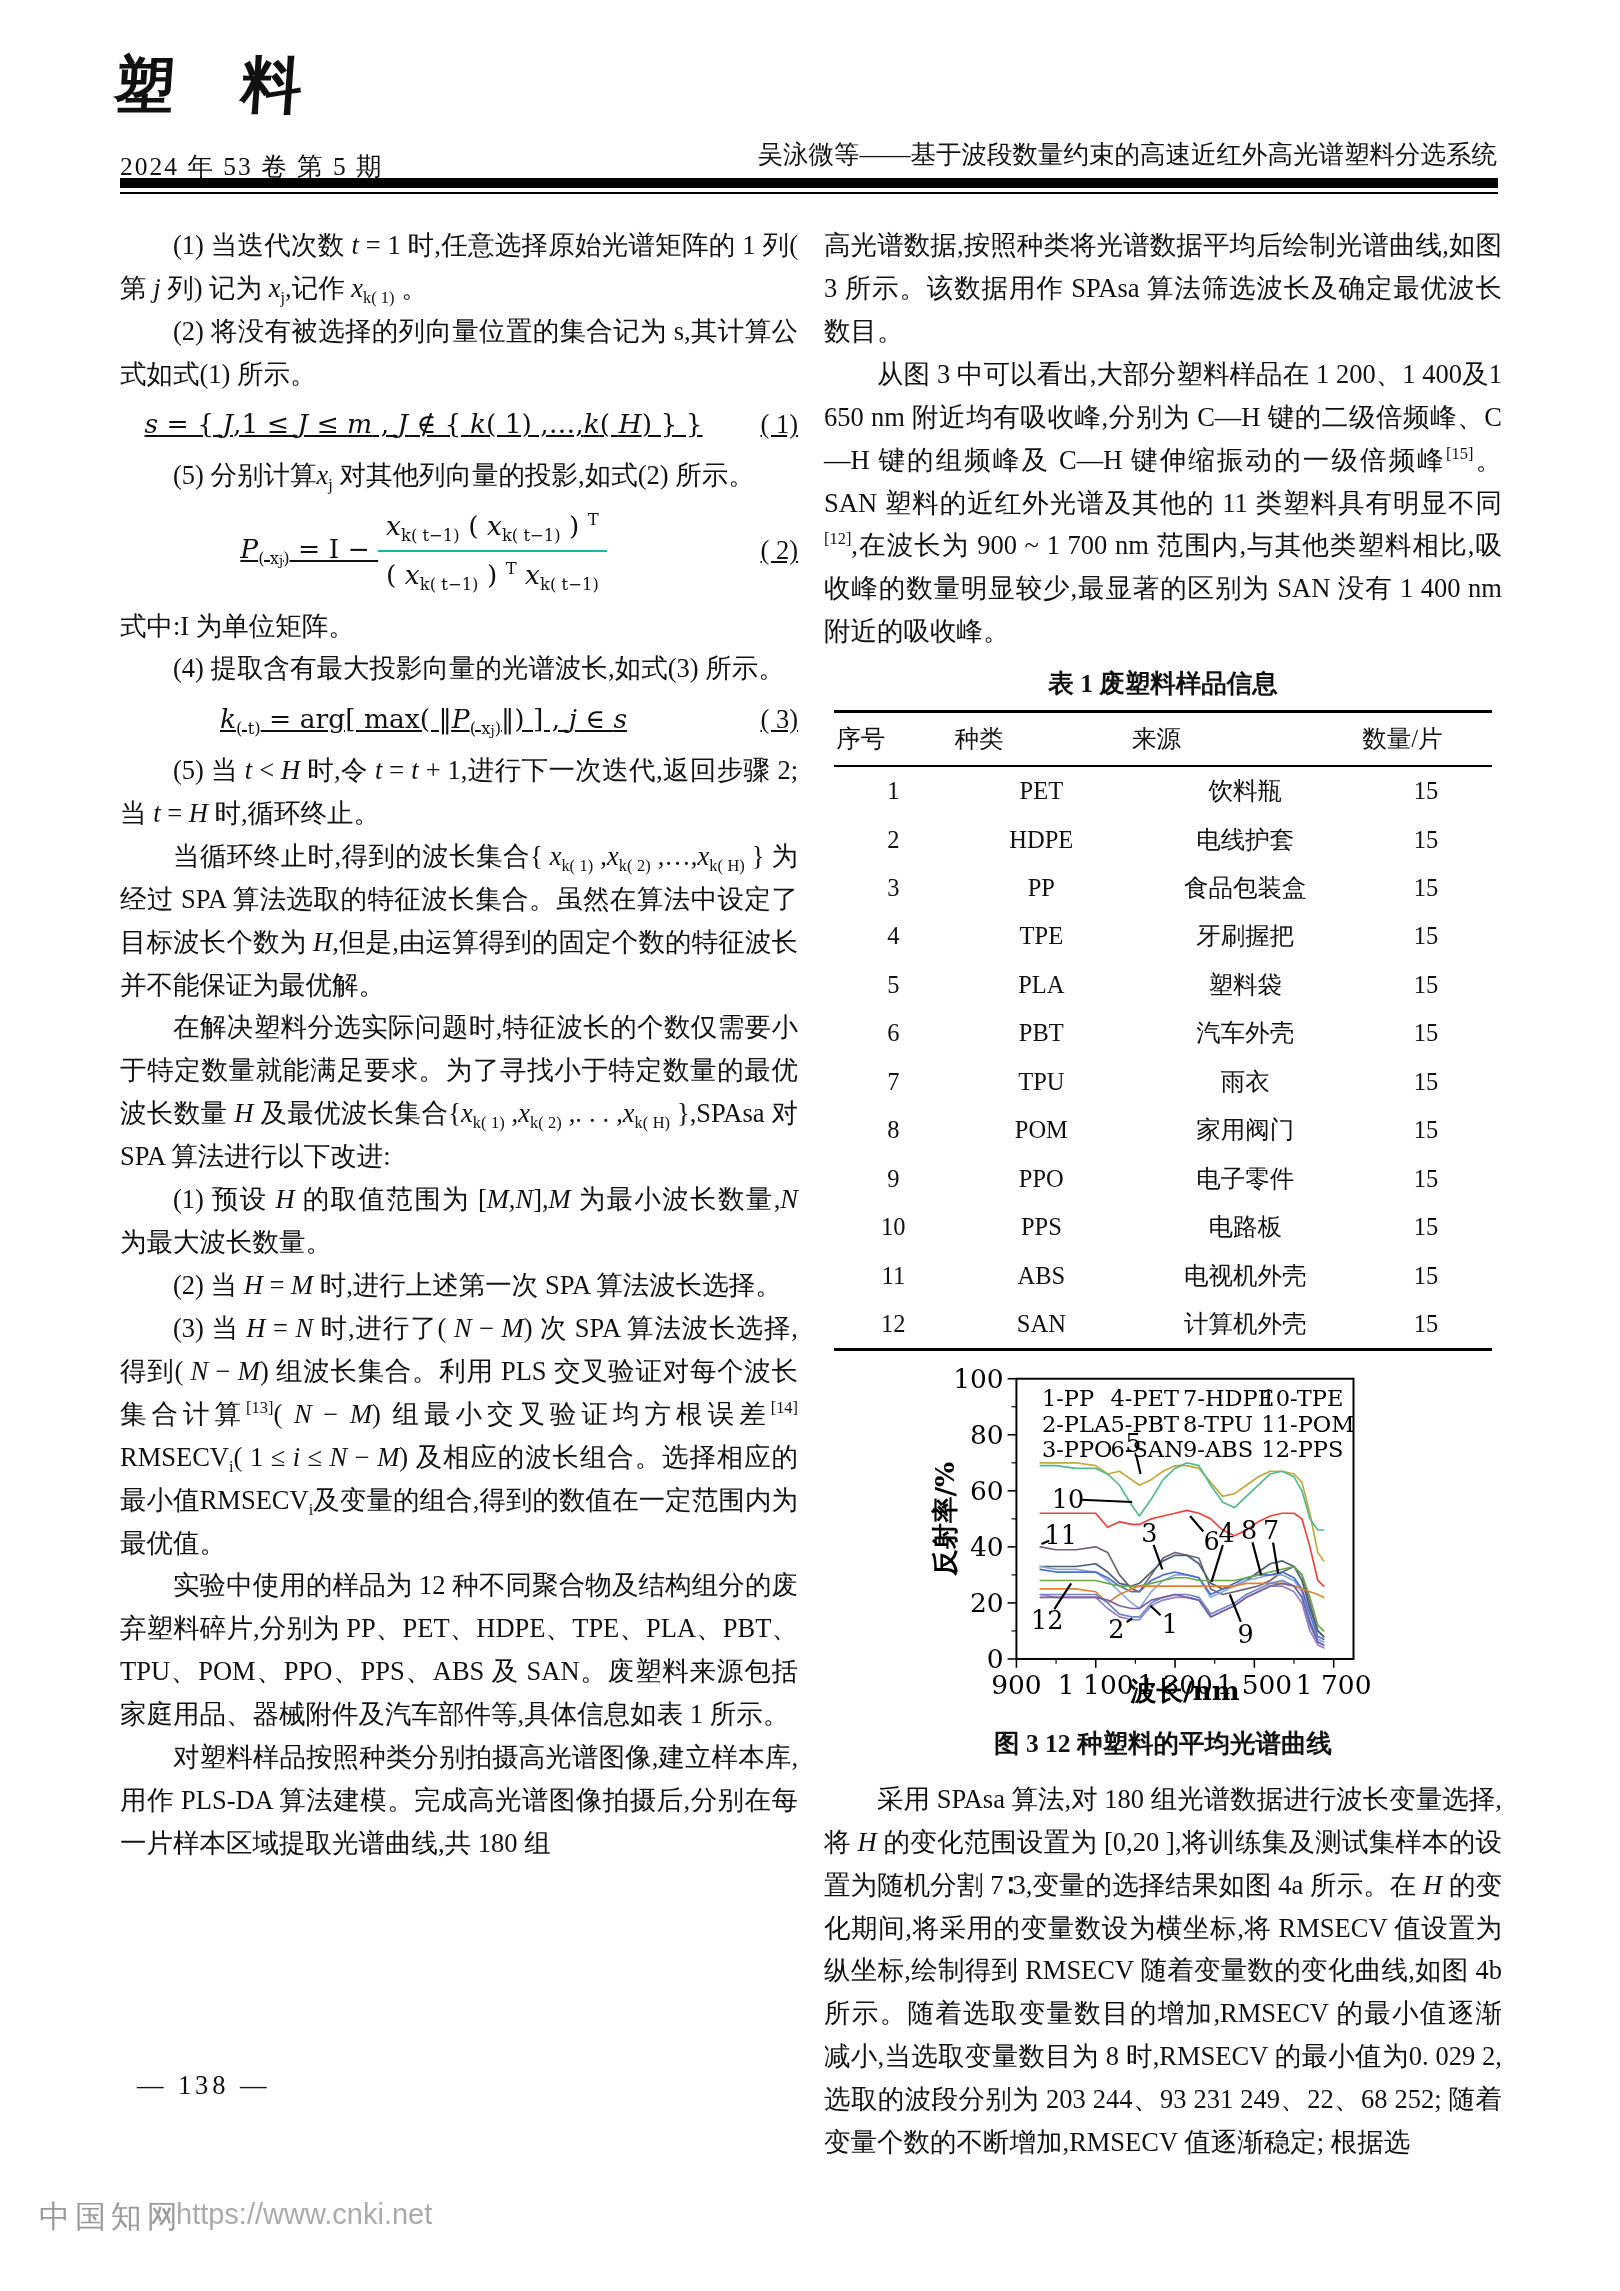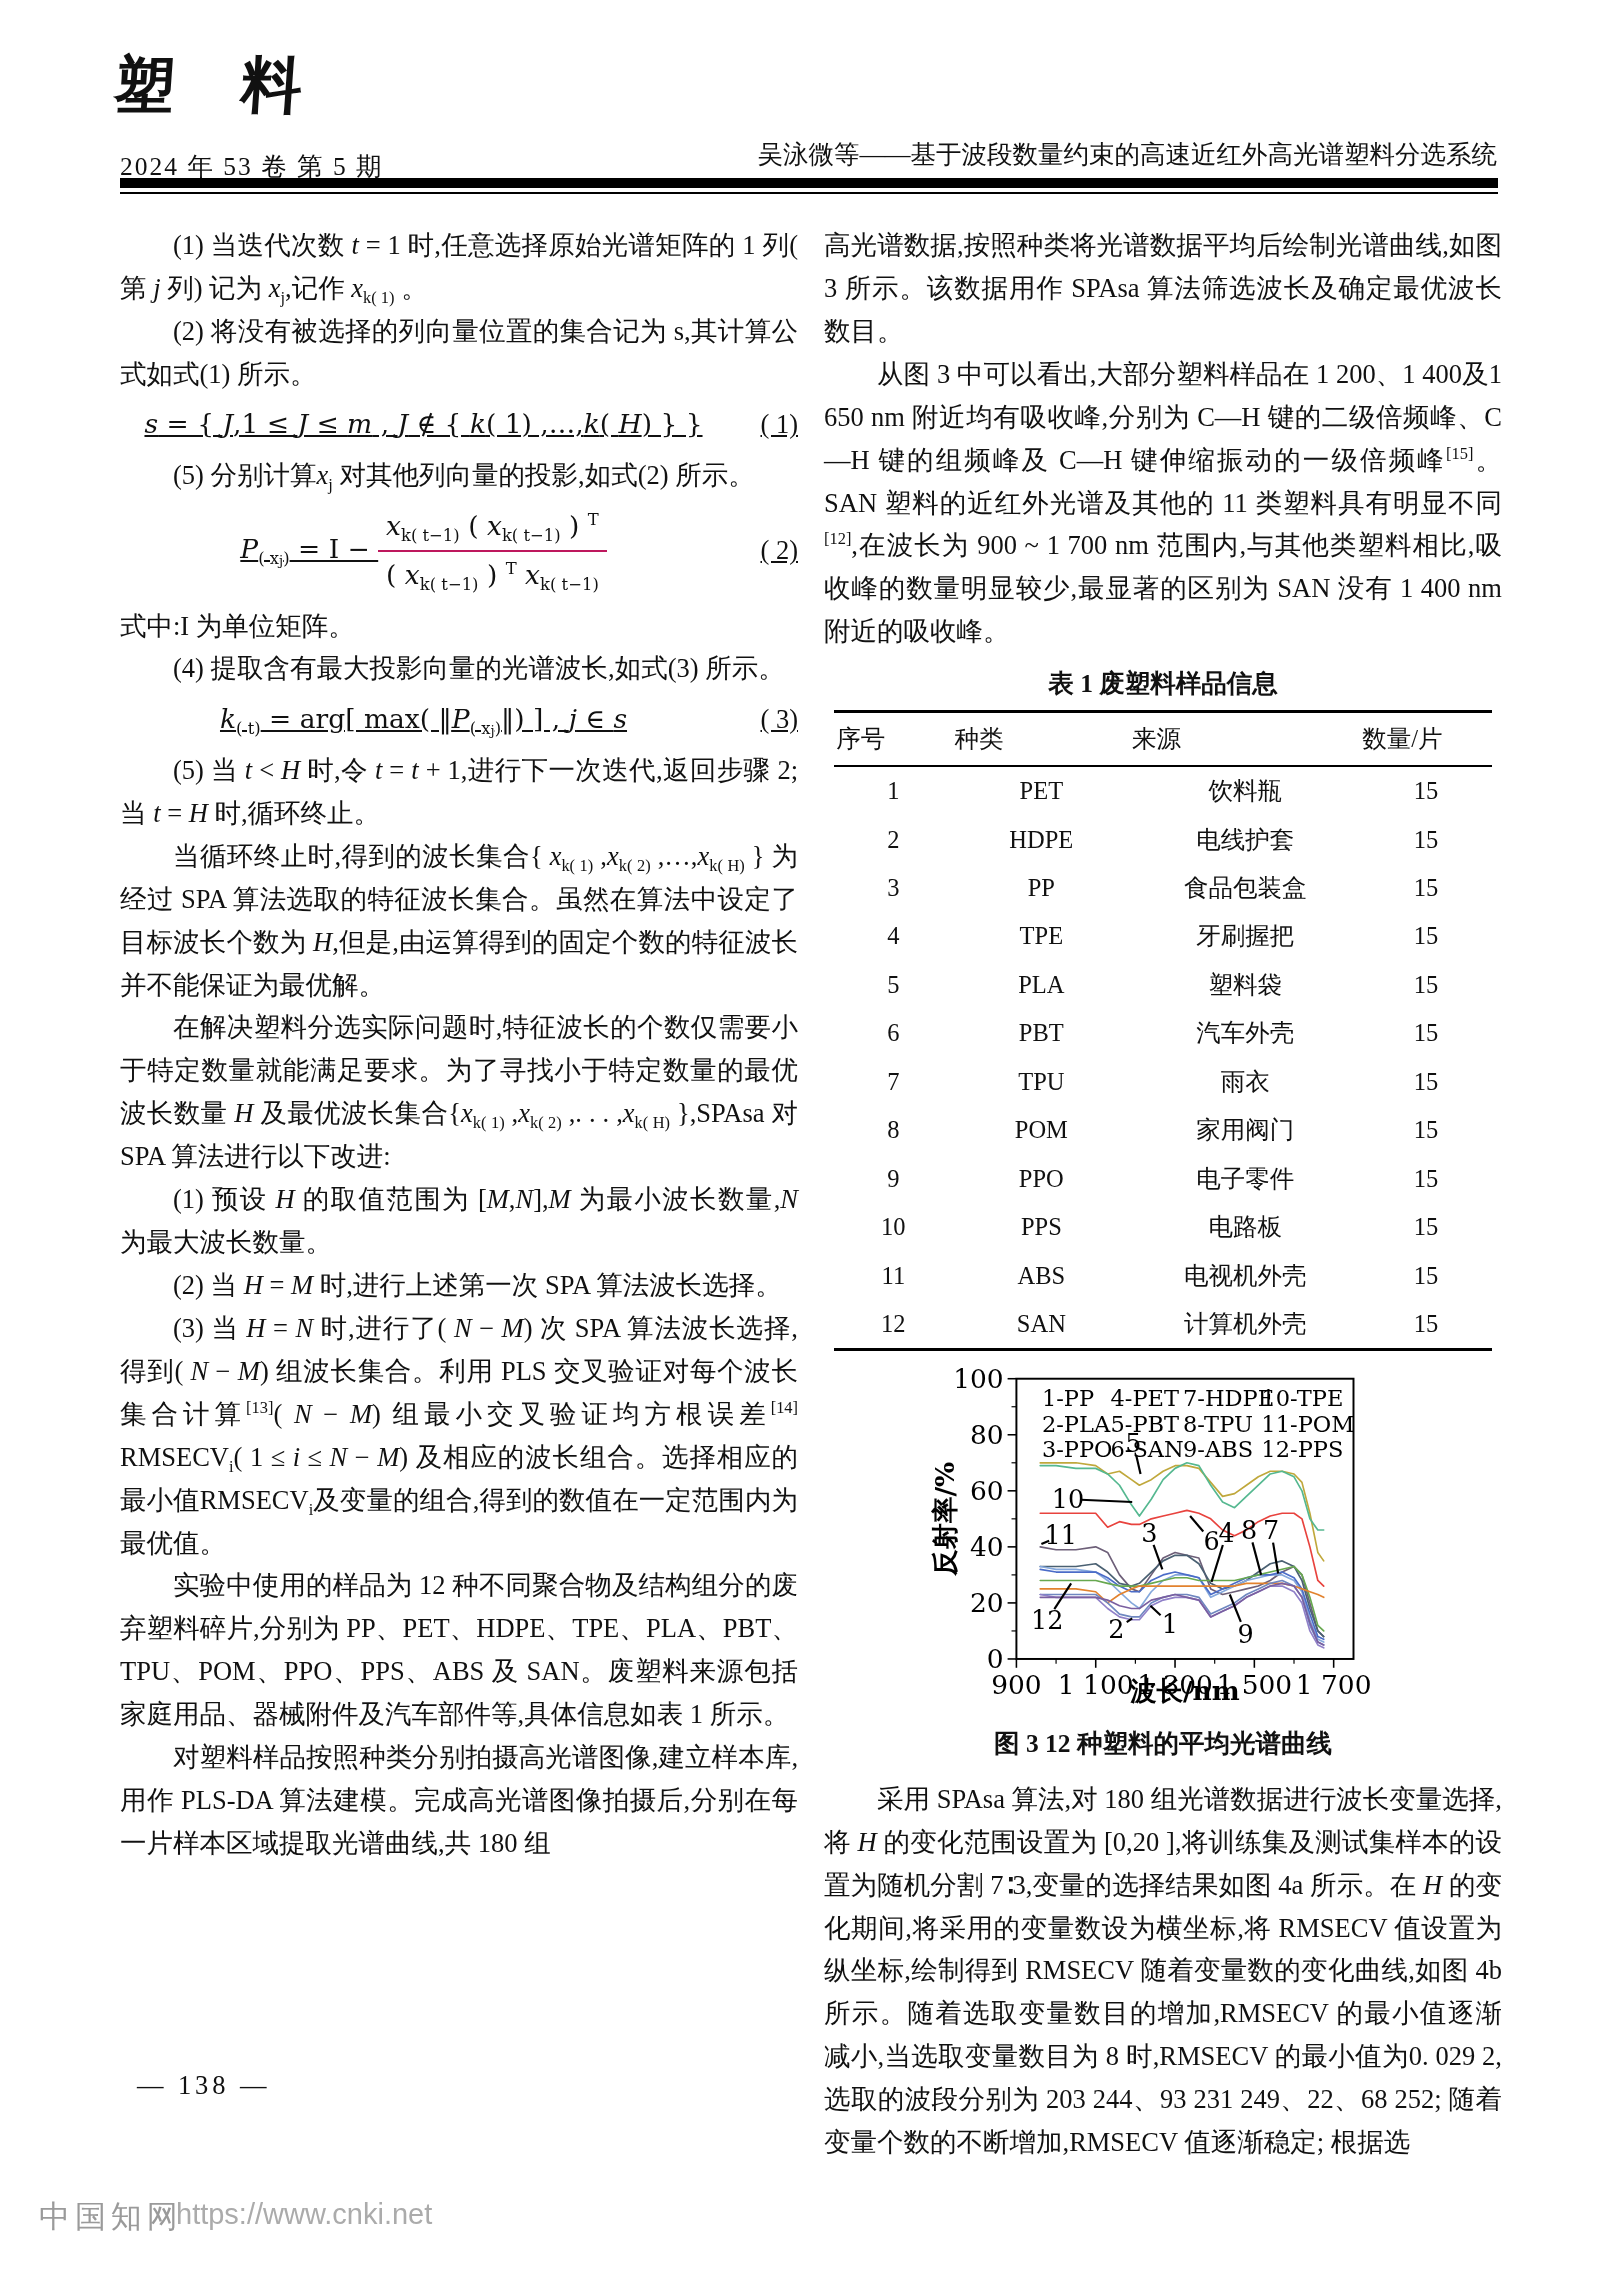--- a/index.html
+++ b/index.html
@@ -25,21 +25,21 @@
   p.ind{text-indent:2em;}
   .i{font-style:italic;}
   .sup{vertical-align:super;font-size:0.62em;line-height:0;}
   .sub{vertical-align:sub;font-size:0.62em;line-height:0;}
   .ss{vertical-align:-0.55em;font-size:0.5em;line-height:0;}
   
   .eqrow{display:flex;align-items:center;margin:7.8px 0;font-size:26.5px;text-decoration:underline;}
   .eqbody{flex:1;text-align:center;font-family:"DejaVu Serif","Liberation Serif",serif;}
   .eqno{width:71px;text-align:right;}
   .frac{display:inline-block;vertical-align:middle;text-align:center;}
-  .frac .num{display:block;border-bottom:2px solid #be185d;padding:0 7.8px 2px;}
+  .frac .num{display:block;border-bottom:2px solid #14b8a6;padding:0 7.8px 2px;}
   .frac .den{display:block;padding:2px 7.8px 0;}
   
   .tbl-title{margin:9.8px 0 5.9px;text-align:center;font-weight:bold;font-size:25.5px;}
   table.info{width:97%;margin:0 auto;border-collapse:collapse;font-size:24.5px;
              border-top:3.9px solid #000;border-bottom:3.9px solid #000;}
   table.info th{border-bottom:2px solid #000;font-weight:normal;padding:5.9px 2px;}
   table.info td{padding:4.4px 2px;text-align:center;}
   
   .chart-wrap{margin:13.7px 0 0 106px;}
   .fig-caption{text-align:center;font-weight:bold;font-size:25.5px;margin:3.9px 0 13.7px;}

